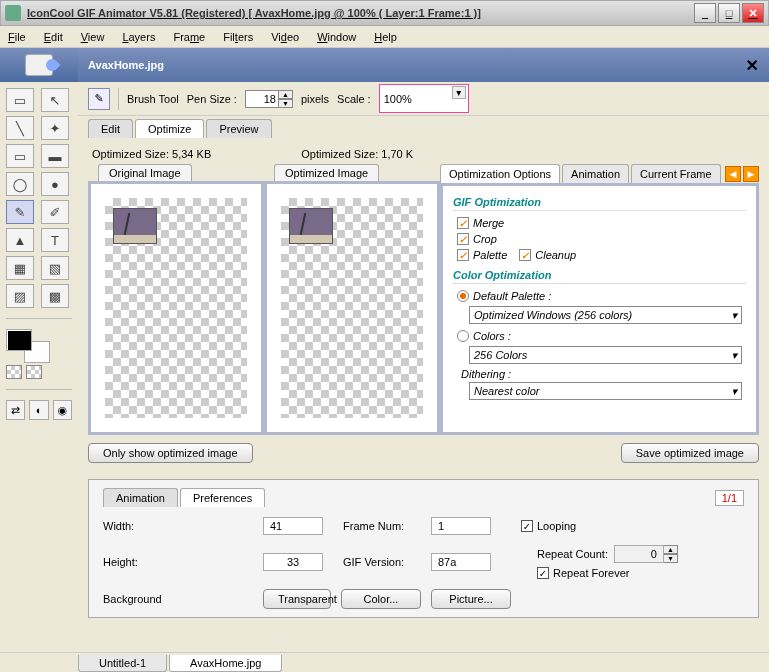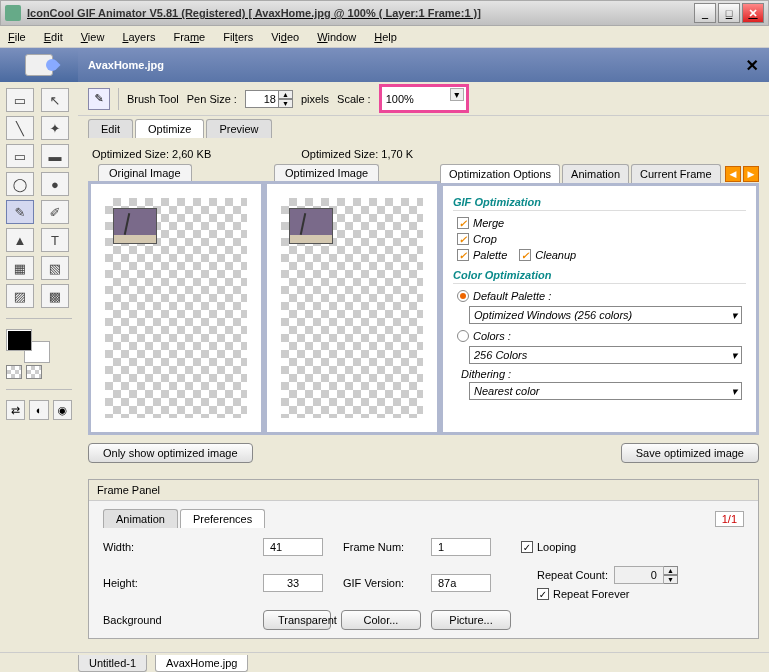--- a/index.html
+++ b/index.html
@@ -33,21 +33,21 @@
 .rightcol { flex: 1; display: flex; flex-direction: column; background: #ece9d8; }
 .dochead { height: 34px; background: linear-gradient(#7a8fbd,#5a75a8); display: flex; align-items: center; color: #fff; font-weight: bold; padding: 0 10px; }
 .dochead .x { margin-left: auto; color: #000; background: transparent; font-size: 16px; }
 .tool-row { height: 34px; background: #ece9d8; display: flex; align-items: center; padding: 0 10px; gap: 8px; border-bottom: 1px solid #ccc; }
 .brush-ic { width: 22px; height: 22px; border: 1px solid #88a; background: #eef; display:flex; align-items:center; justify-content:center;}
 .divv { width: 1px; height: 22px; background: #bbb; }
 .spin { display: flex; }
 .spin input { width: 34px; height: 18px; border: 1px solid #888; text-align: right; padding: 0 2px; }
 .spin .btns { width: 14px; display: flex; flex-direction: column; }
 .spin .btns div { flex:1; border: 1px solid #888; border-left: 0; background: #eee; font-size: 7px; display:flex;align-items:center;justify-content:center; }
-.select { border: 3px solid #ec4899; background: #fff; padding: 1px 18px 1px 4px; position: relative; height: 29px; display: flex; align-items: center; }
+.select { border: 1px solid #ec4899; background: #fff; padding: 1px 18px 1px 4px; position: relative; height: 29px; display: flex; align-items: center; }
 .select::after { content: "▾"; position: absolute; right: 2px; top: 1px; font-size: 10px; background: #eee; border: 1px solid #aaa; width: 12px; text-align: center; }
 .tabs { display: flex; padding: 0 10px; background: #ece9d8; height: 22px; align-items: flex-end; }
 .tab { padding: 3px 12px; border: 1px solid #aaa; border-bottom: none; background: #e0e0e0; margin-right: 2px; border-radius: 3px 3px 0 0; }
 .tab.active { background: #fff; }
 .content { padding: 10px; background: #ece9d8; }
 .sizelabels { display: flex; gap: 90px; margin-bottom: 4px; padding-left: 4px; }
 .row2 { display: flex; gap: 0; }
 .imgpanel { width: 176px; }
 .imgpanel .panetab { display: inline-block; padding: 2px 10px; border: 1px solid #aaa; border-bottom: none; background: #f4f4f4; border-radius: 3px 3px 0 0; margin-left: 10px; }
 .imgbox { border: 3px solid #b0b8d0; height: 254px; background: #fff; padding: 14px; }
@@ -74,21 +74,21 @@
 .framepanel { margin: 6px 10px 0 10px; border: 1px solid #aaa; background: #e4e4e4; }
 .fp-title { padding: 4px 8px; background: #ece9d8; border-bottom: 1px solid #ccc; }
 .fp-body { padding: 8px 14px; background: #f4f4f4; }
 .fp-tabs { display: flex; align-items: center; }
 .fp-count { margin-left: auto; border: 1px solid #aaa; background: #fff; padding: 1px 6px; color: #c00; }
 .fp-row { display: flex; align-items: center; gap: 10px; margin-top: 10px; flex-wrap: wrap; }
 .fld { display: flex; align-items: center; gap: 6px; }
 .fld input { border: 1px solid #aaa; background: #f0f0f0; padding: 2px 6px; width: 50px; }
 .chkbox2 { width: 12px; height: 12px; border: 1px solid #555; background: #fff; display:flex;align-items:center;justify-content:center;font-size:10px; }
 .bottabs { display: flex; padding: 2px 10px 0 78px; height: 20px; align-items: flex-end; background: #ece9d8; border-top: 1px solid #ccc; }
-.bottab { padding: 2px 10px; border: 1px solid #aaa; background: #e8e8e8; border-top: none; margin-right: 8px; border-radius: 0 0 3px 3px; }
+.bottab { padding: 2px 20px; border: 1px solid #aaa; background: #e8e8e8; border-top: none; margin-right: 2px; border-radius: 0 0 3px 3px; }
 .bottab.active { background: #fff; }
 </style>
 </head>
 <body>
 
 <div class="titlebar">
   <div class="icon"></div>
   <div class="title">IconCool GIF Animator V5.81 (Registered) [ AvaxHome.jpg @ 100% ( Layer:1 Frame:1 )]</div>
   <div class="winbtns">
     <div class="winbtn">_</div>
@@ -174,21 +174,21 @@
           <span>100%</span>
         </div>
     </div>
     <div class="tabs">
       <div class="tab">Edit</div>
       <div class="tab active">Optimize</div>
       <div class="tab">Preview</div>
     </div>
     <div class="content">
       <div class="sizelabels">
-        <span>Optimized Size: 2,60 KB</span>
+        <span>Optimized Size: 5,34 KB</span>
         <span>Optimized Size: 1,70 K</span>
       </div>
       <div class="row2">
         <div class="imgpanel">
           <div class="panetab">Original Image</div>
           <div class="imgbox">
               <div class="checker">
                 <div class="thumb"></div>
               </div>
             </div>
@@ -264,21 +264,20 @@
           </div>
         </div>
       </div>
       <div class="btnrow">
         <div class="btn">Only show optimized image</div>
         <div class="btn">Save optimized image</div>
       </div>
     </div>
 
     <div class="framepanel">
-      <div class="fp-title">Frame Panel</div>
       <div class="fp-body">
         <div class="fp-tabs">
           <div class="tab">Animation</div>
           <div class="tab active">Preferences</div>
           <div class="fp-count">1/1</div>
         </div>
         <div class="fp-row">
           <div class="fld" style="width:150px">
               <span>Width:</span>
             </div>

